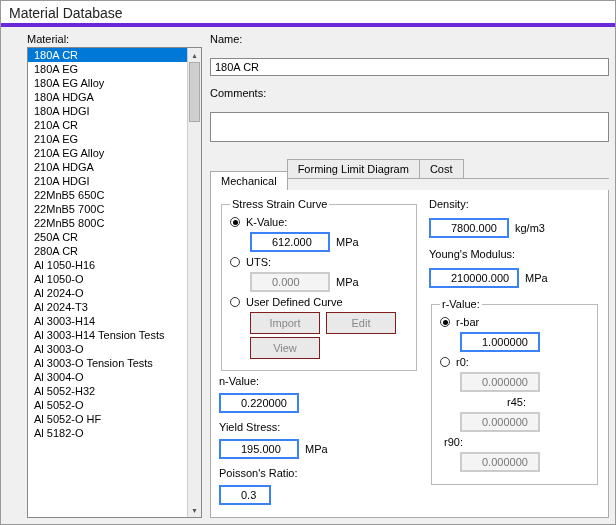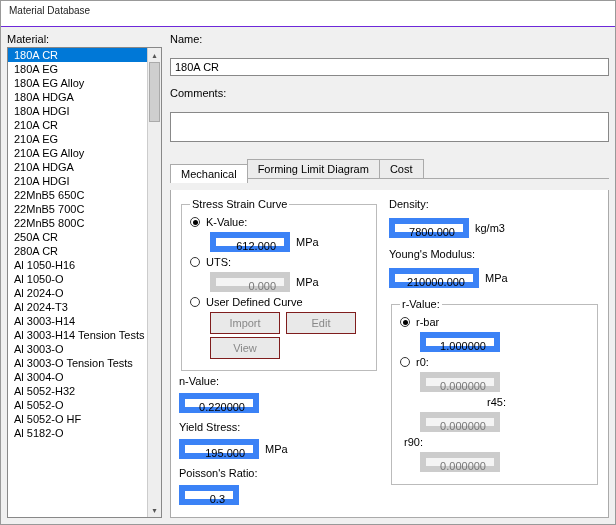--- a/index.html
+++ b/index.html
@@ -1,43 +1,43 @@
 <!DOCTYPE html>
 <html><head>
 <meta charset="utf-8">
 <style>
   * { box-sizing: border-box; font-family: "Segoe UI", Tahoma, sans-serif; font-size: 11px; }
   body { margin: 0; background: #f0f0f0; width: 616px; height: 525px; overflow: hidden; }
   .window { width: 616px; height: 525px; background: #f0f0f0; border: 1px solid #999; display: flex; flex-direction: column; }
-  .titlebar { height: 26px; background: #fff; border-bottom: 1px solid #6d28d9; padding: 4px 8px; font-size: 10px; color: #222; }
+  .titlebar { height: 26px; background: #fff; border-bottom: 4px solid #6d28d9; padding: 4px 8px; font-size: 14px; color: #222; }
   .body { flex: 1; display: flex; padding: 6px; gap: 8px; overflow: hidden; }
-  .left { width: 155px; display: flex; flex-direction: column; }
+  .left { width: 175px; display: flex; flex-direction: column; margin-left: 20px; }
   .label { color: #000; margin-bottom: 2px; }
   .listwrap { border: 1px solid #888; background: #fff; flex: 1; display: flex; position: relative; }
   .list { flex: 1; overflow-y: hidden; padding: 0; }
   .list-item { padding: 1px 6px; white-space: nowrap; cursor: default; color: #000; }
   .list-item.selected { background: #0078d7; color: #fff; }
   .scrollbar { width: 14px; background: #eee; border-left: 1px solid #ccc; position: relative; }
   .scroll-arrow { height: 14px; display:flex; align-items:center; justify-content:center; font-size:8px; color:#555; }
   .scroll-thumb { position:absolute; top:14px; left:1px; right:1px; height:60px; background:#cfcfcf; border:1px solid #aaa; }
   .right { flex: 1; display: flex; flex-direction: column; gap: 11px; }
   .txt { border: 1px solid #888; background:#fff; padding: 2px 4px; height: 20px; }
   .multiline { height: 36px; border:1px solid #888; background:#fff; }
   .tabs { display:flex; border-bottom:1px solid #aaa; margin-top:6px; }
   .tab { padding: 3px 10px; border:1px solid #aaa; background:#ececec; border-bottom:none; margin-right:-1px; cursor:default; }
-  .tab.active { background:#fff; position:relative; top:5px; }
+  .tab.active { background:#fff; position:relative; top:12px; }
   .tabpanel { border:1px solid #aaa; border-top:none; background:#fff; flex:1; padding:8px; display:flex; gap:10px; }
   .col1 { width: 200px; display:flex; flex-direction:column; gap:4px; }
   .col2 { flex:1; display:flex; flex-direction:column; gap:6px; }
   fieldset { border:1px solid #bbb; padding:6px 8px 8px 8px; }
   legend { font-size:11px; color:#000; }
   .row { display:flex; align-items:center; gap:6px; margin-bottom:4px; }
   .radio-dot { width:10px; height:10px; border:1px solid #333; border-radius:50%; display:inline-flex; align-items:center; justify-content:center; }
   .radio-dot.checked::after { content:""; width:5px; height:5px; background:#000; border-radius:50%; display:block; }
-  .num { border:6px solid #3b82f6; background:#fff; padding:2px 8px; width:80px; text-align:right; height:20px; }
+  .num { border:2px solid #3b82f6; background:#fff; padding:2px 20px; width:80px; text-align:left; height:20px; }
   .num.disabled { background:#f4f4f4; border-color:#ccc; color:#777; }
   .unit { color:#000; }
   .btn { border:1px solid #7f1d1d; background:#e9e9e9; color:#888; width:70px; height:22px; display:inline-flex; align-items:center; justify-content:center; cursor:default; }
   .btnrow { display:flex; gap:6px; margin:3px 0 3px 20px; }
 </style>
 </head>
 <body>
 
 <div class="window">
   <div class="titlebar">Material Database</div>
@@ -136,21 +136,21 @@
             </div>
 
           <div class="label">Yield Stress:</div>
           <div class="row">
             <div class="num">195.000</div>
             <span class="unit">MPa</span>
           </div>
 
           <div class="label">Poisson's Ratio:</div>
           <div class="row">
-              <div class="num" style="width:60px;">0.3</div>
+              <div class="num" style="width:52px;">0.3</div>
             </div>
         </div>
 
         <div class="col2">
           <div class="label">Density:</div>
           <div class="row">
             <div class="num">7800.000</div>
             <span class="unit">kg/m3</span>
           </div>
 

